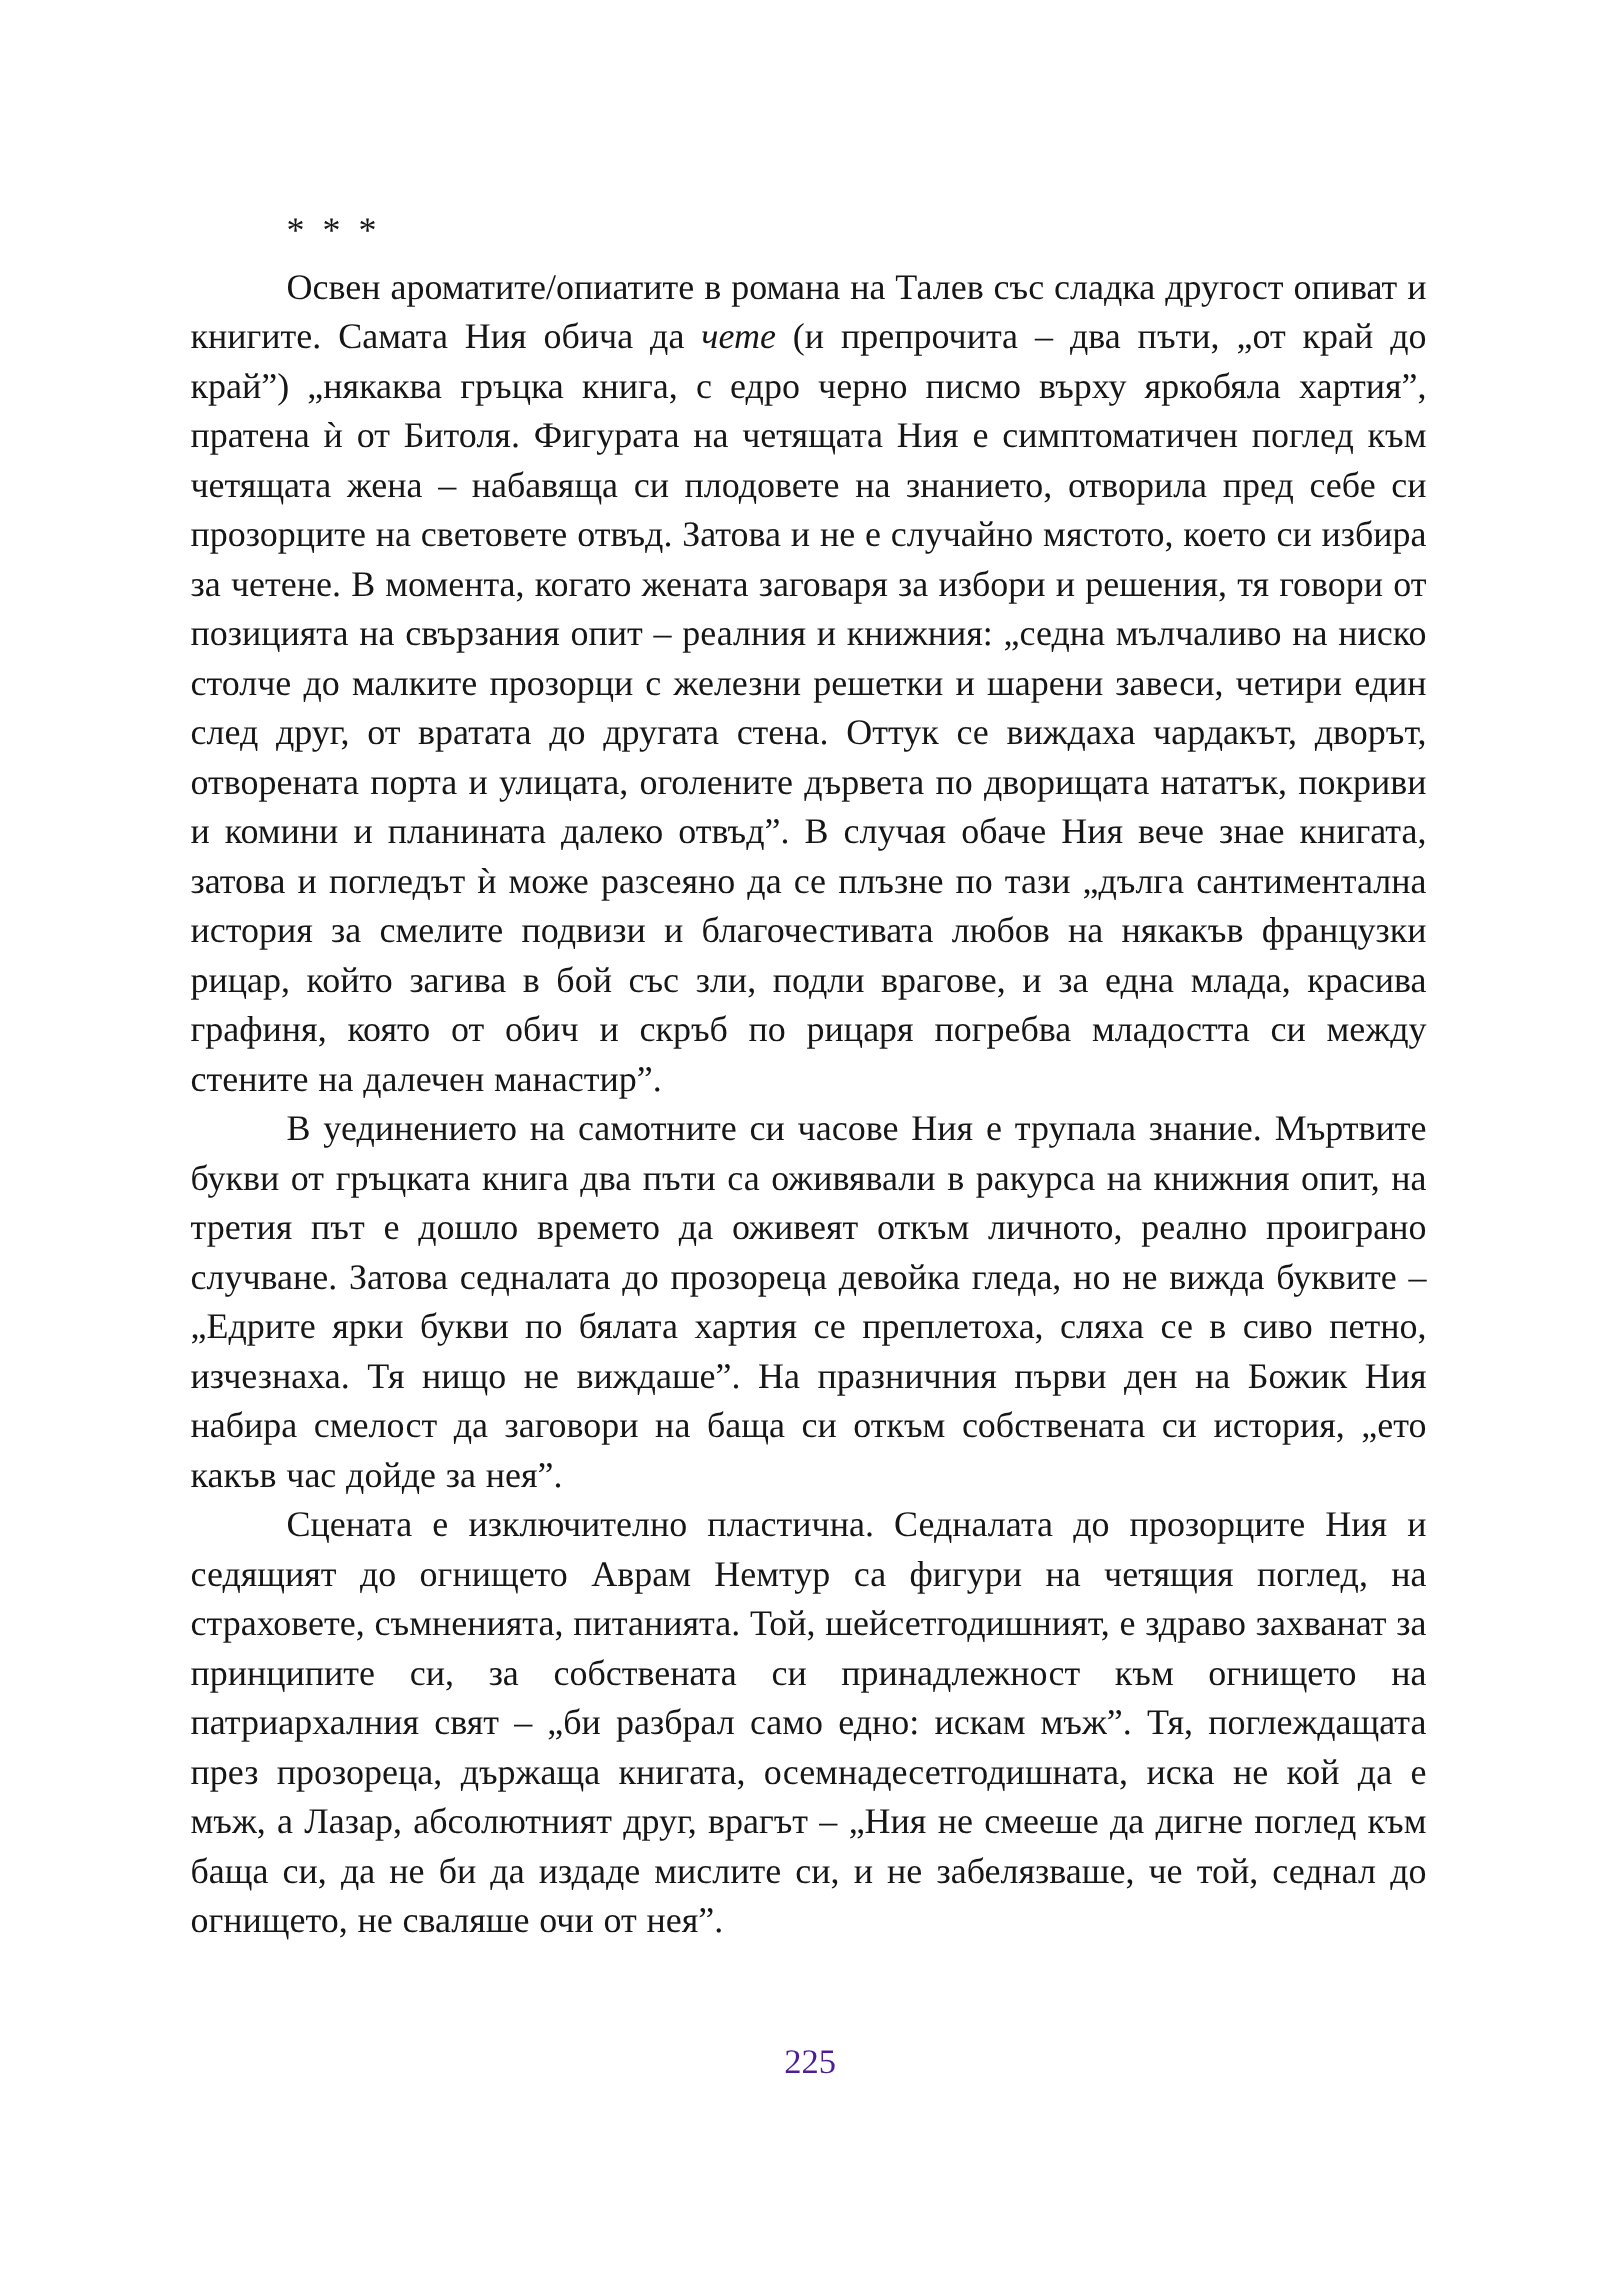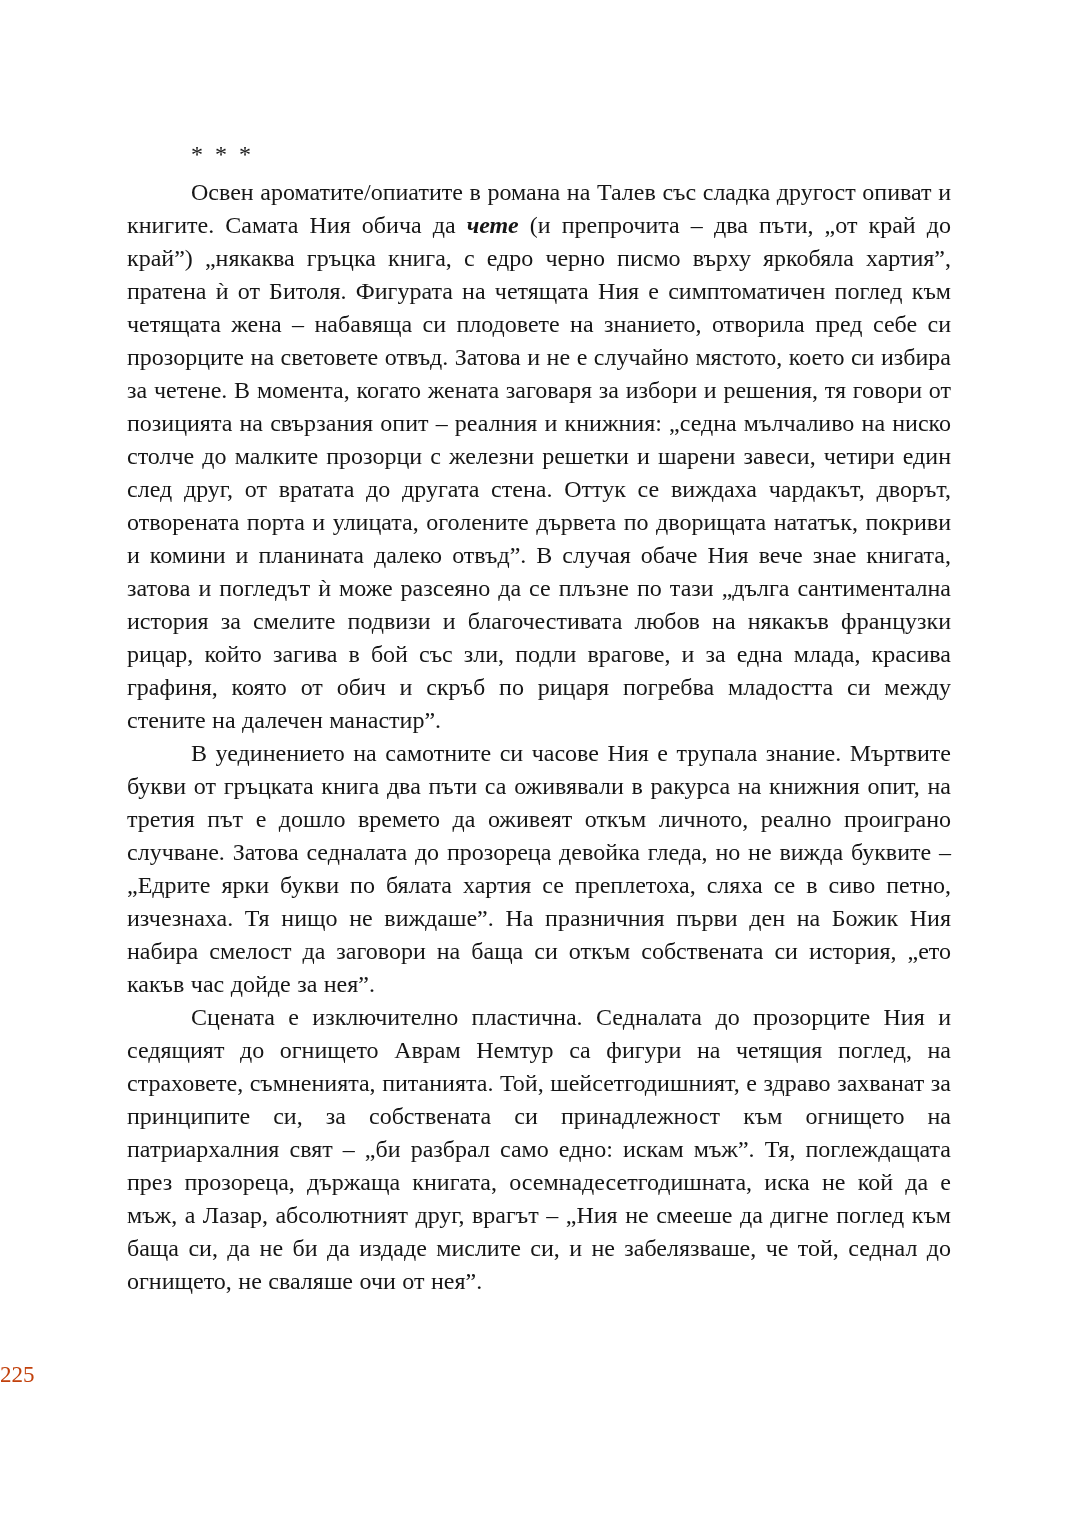--- a/index.html
+++ b/index.html
@@ -32,32 +32,31 @@
   .para {
     margin: 0;
     font-size: 24px;
     line-height: 33px;
     text-align: justify;
     text-indent: 64px;
     word-spacing: 0.5px;
   }
   .para .em {
     font-style: italic;
-    font-weight: bold;
   }
   .page-number {
     position: absolute;
     left: 0;
     top: 1360px;
     width: 1080px;
-    text-align: left;
+    text-align: center;
     font-size: 23px;
     line-height: 30px;
     font-family: "Liberation Serif", "DejaVu Serif", serif;
-    color: #c2410c;
+    color: #4c1d95;
   }
 </style>
 </head>
 <body>
 
 <div class="book-page">
   <div class="text-block">
     <div class="section-marker">* * *</div>
     <div id="paragraphs">
         <p class="para"><span>Освен ароматите/опиатите в романа на Талев със сладка другост опиват и книгите. Самата Ния обича да </span><span class="em">чете</span><span> (и препрочита – два пъти, „от край до край”) „някаква гръцка книга, с едро черно писмо върху яркобяла хартия”, пратена ѝ от Битоля. Фигурата на четящата Ния е симптоматичен поглед към четящата жена – набавяща си плодовете на знанието, отворила пред себе си прозорците на световете отвъд. Затова и не е случайно мястото, което си избира за четене. В момента, когато жената заговаря за избори и решения, тя говори от позицията на свързания опит – реалния и книжния: „седна мълчаливо на ниско столче до малките прозорци с железни решетки и шарени завеси, четири един след друг, от вратата до другата стена. Оттук се виждаха чардакът, дворът, отворената порта и улицата, оголените дървета по дворищата нататък, покриви и комини и планината далеко отвъд”. В случая обаче Ния вече знае книгата, затова и погледът ѝ може разсеяно да се плъзне по тази „дълга сантиментална история за смелите подвизи и благочестивата любов на някакъв французки рицар, който загива в бой със зли, подли врагове, и за една млада, красива графиня, която от обич и скръб по рицаря погребва младостта си между стените на далечен манастир”.</span></p>

